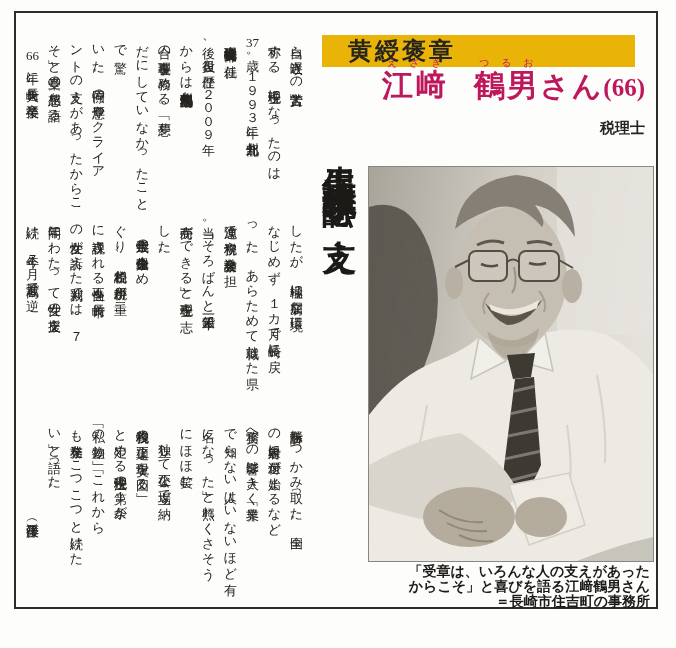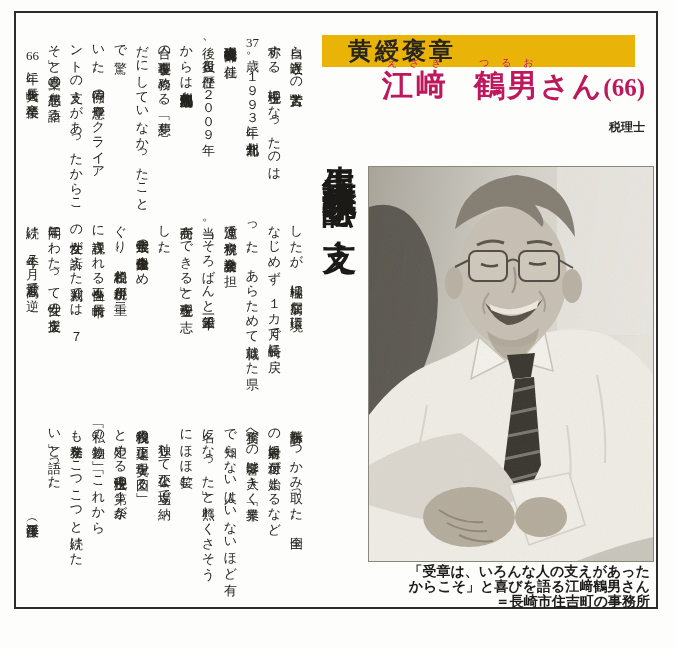--- a/index.html
+++ b/index.html
@@ -25,21 +25,21 @@
   .award span{font-size:24px;font-weight:bold;letter-spacing:3px;padding-left:26px;color:#27251f;}
   .nameline{position:absolute;left:345px;top:58px;width:312px;text-align:center;
             padding-left:25px;box-sizing:border-box;white-space:nowrap;
             font-weight:bold;letter-spacing:2px;color:#be185d;}
   .nameline ruby{font-size:31px;}
   .nameline rt{font-size:10px;font-weight:normal;letter-spacing:1px;}
   .name-gap{display:inline-block;width:26px;}
   .name-suffix{font-size:29px;font-weight:bold;}
   .name-age{font-size:25px;font-weight:bold;letter-spacing:0;}
   .occupation{position:absolute;left:345px;top:119px;width:312px;box-sizing:border-box;
-              text-align:right;padding-right:12px;font-size:12px;font-weight:bold;
+              text-align:right;padding-right:12px;font-size:15px;font-weight:bold;
               font-family:"Liberation Sans","DejaVu Sans",sans-serif;color:#26241f;}
   .location{position:absolute;left:337px;top:147px;width:320px;text-align:center;
             font-size:14px;font-weight:bold;letter-spacing:1px;
             font-family:"Liberation Sans","DejaVu Sans",sans-serif;color:#26241f;}
   
   .photo{position:absolute;left:368px;top:166px;width:286px;height:396px;margin:0;
          border:1px solid #8a877f;box-sizing:border-box;overflow:hidden;background:#c9c6be;}
   .caption{position:absolute;left:360px;top:564px;width:290px;text-align:right;
            font-size:14px;font-weight:bold;line-height:15px;white-space:pre-line;
            font-family:Liberation Serif, serif;color:#1c1b17;}

